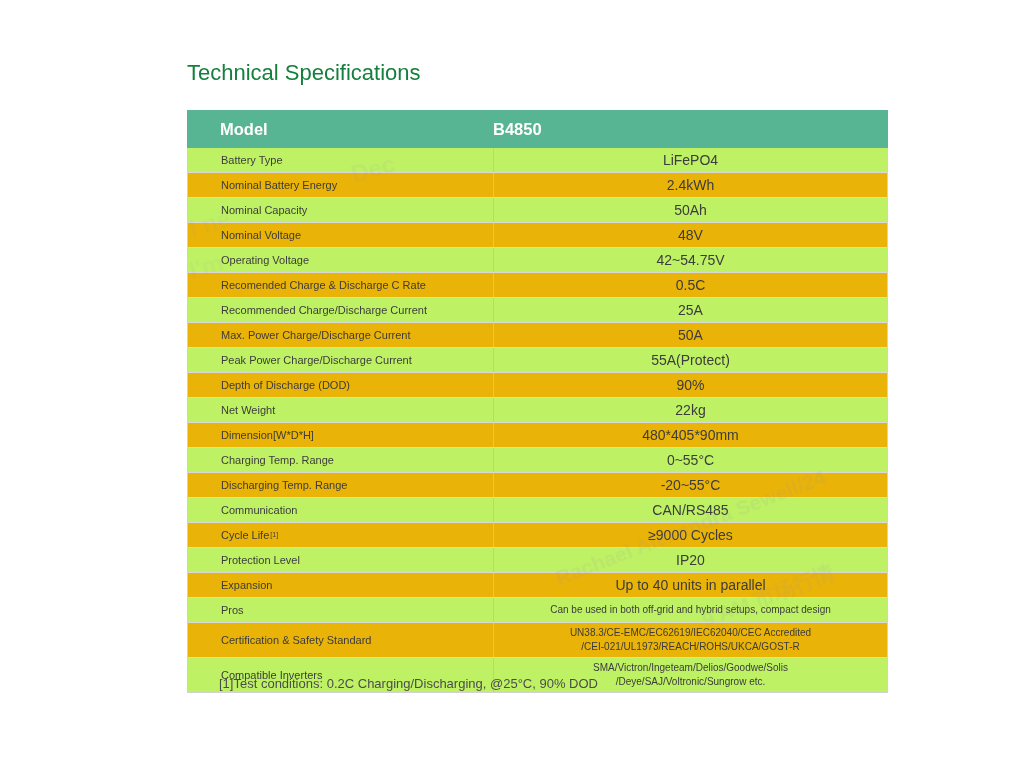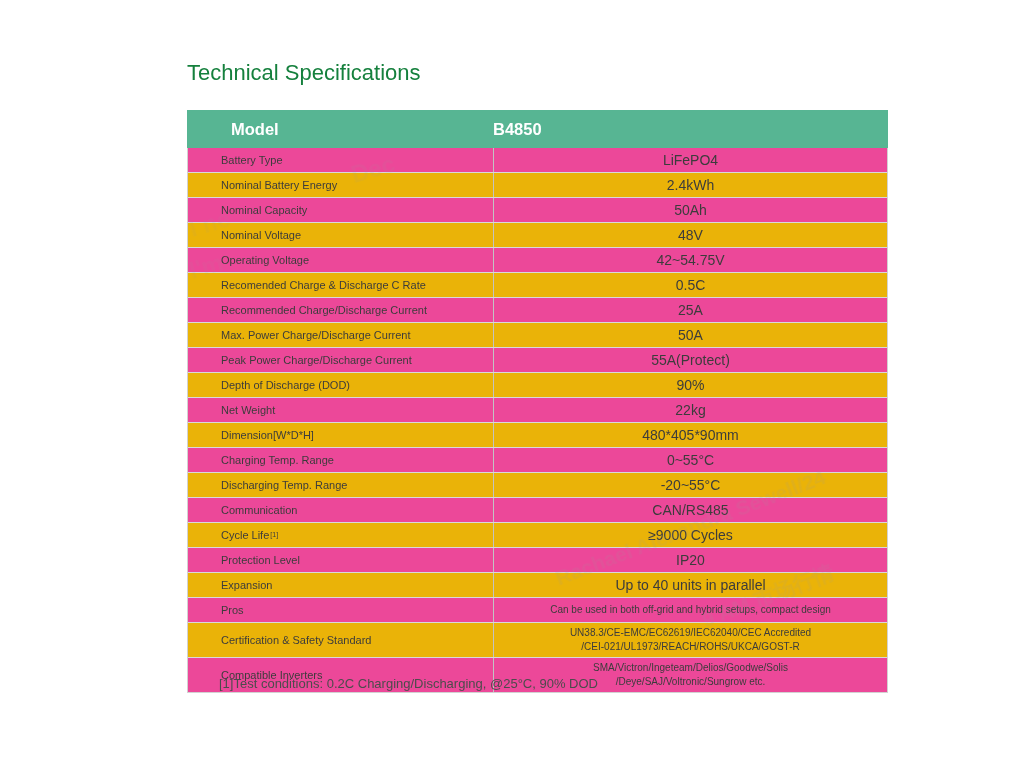--- a/index.html
+++ b/index.html
@@ -41,31 +41,31 @@
     height: 38px;
     background: #57b593;
     color: #ffffff;
     font-weight: bold;
     font-size: 16.5px;
     align-items: center;
     margin: 0 -1px; 
   }
   .h-label {
     width: 306px;
-    padding-left: 44px;
+    padding-left: 33px;
     box-sizing: border-box;
   }
   .h-value {
     flex: 1;
     text-align: left;
   }
   .row {
     display: flex;
     min-height: 24px;
-    background: #ec4899;
+    background: #bef264;
     border-top: 1px solid #d9d9d9;
   }
   .row:first-child { border-top: none; }
   .row.alt { background: #eab308; }
   .row.tall { min-height: 34px; }
   .cell-label {
     width: 306px;
     padding-left: 33px;
     box-sizing: border-box;
     border-right: 1px solid #c3c3c3;

